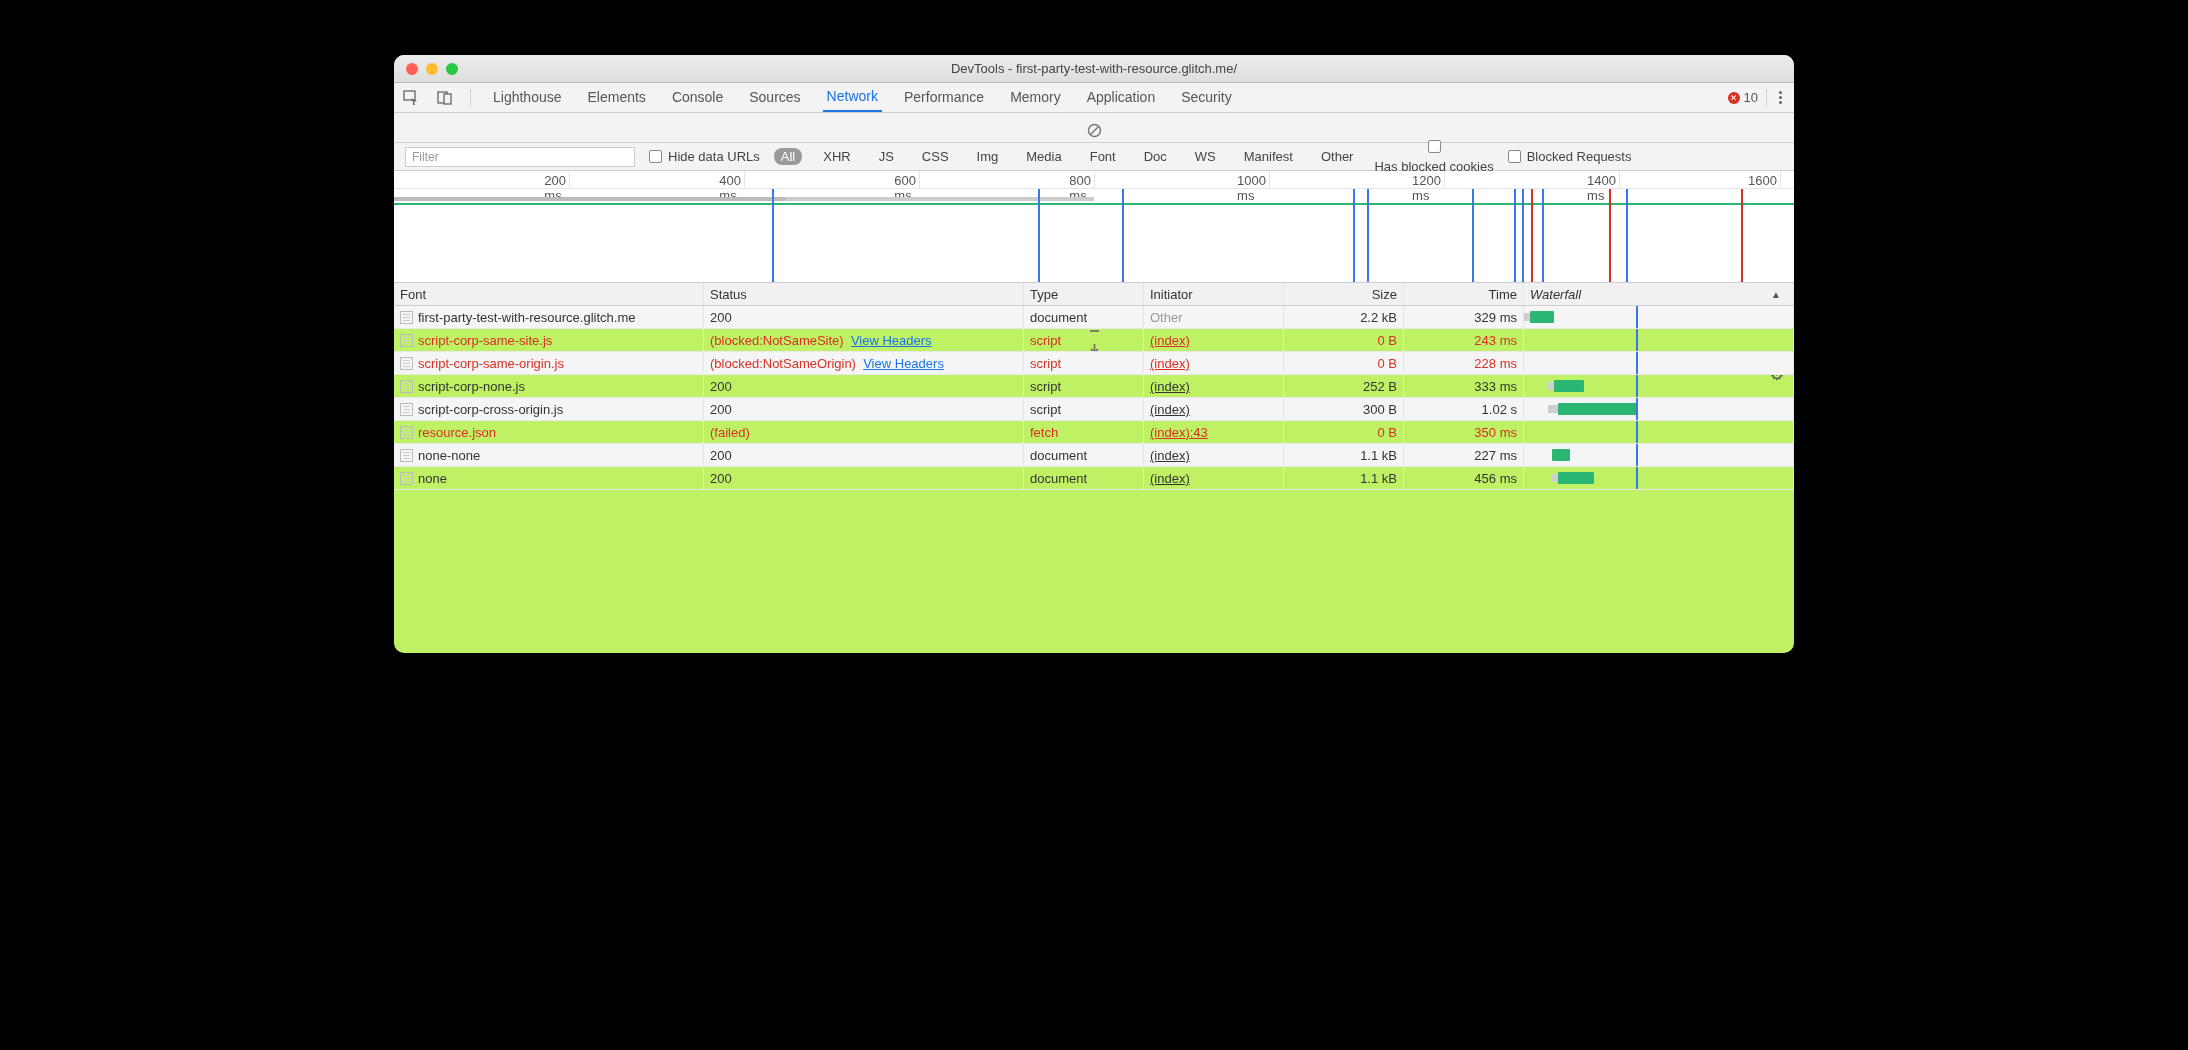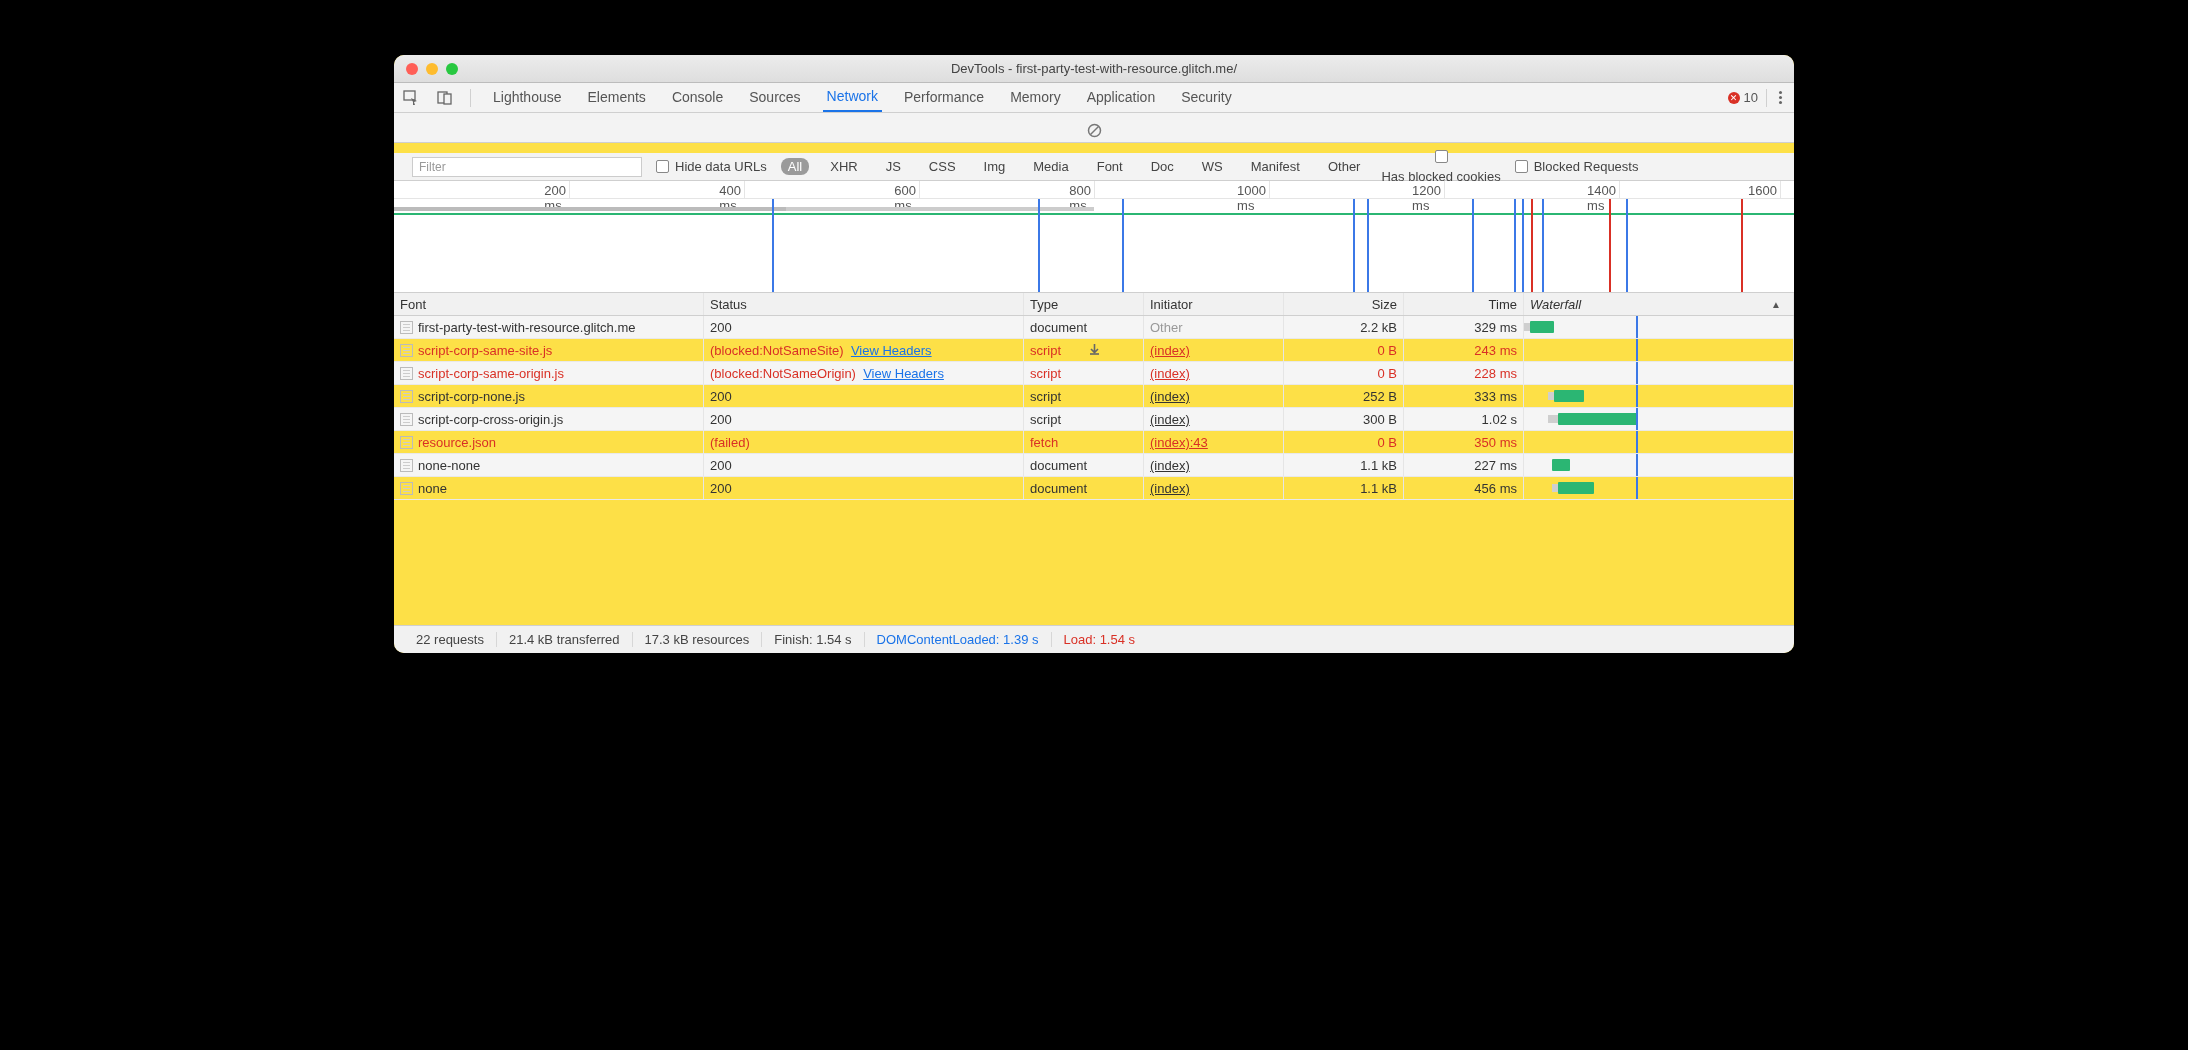--- a/index.html
+++ b/index.html
@@ -8,21 +8,21 @@
     font-family: -apple-system, BlinkMacSystemFont, "Segoe UI", Helvetica, Arial, sans-serif;
     font-size: 12px;
     width: 2188px;
     height: 1050px;
     padding: 55px 80px 0 80px;
   }
   .window {
     width: 1400px;
     height: 598px;
     margin: 0 auto;
-    background: #fde047;
+    background: #bef264;
     border-radius: 10px;
     box-shadow: 0 20px 60px rgba(0,0,0,0.5);
     overflow: hidden;
     display: flex;
     flex-direction: column;
     position: relative;
   }
   
   .titlebar {
     height: 28px;
@@ -84,25 +84,24 @@
   .toolbar .right{margin-left:auto;}
   .gear{font-size:16px;color:#555;}
 
   
   .filterbar {
     height: 28px;
     background: #f3f3f3;
     border-bottom: 1px solid #cfcfcf;
     display: flex;
     align-items: center;
-    padding: 0 18px;
+    padding: 0 11px;
     gap: 14px;
     font-size: 13px;
     color: #444;
-    margin-top: 10px;
   }
   .filter-input { width: 230px; height:20px; border:1px solid #ccc; background:#fff; padding:2px 6px; color:#999; font-size:12px; display:flex; align-items:center;}
   .type-chip { padding:1px 7px; border-radius:8px; cursor:pointer;}
   .type-chip.active { background:#9a9a9a; color:#fff; }
 
   
   .overview {
     height: 112px;
     background:#fff;
     border-bottom:1px solid #cfcfcf;
@@ -504,22 +503,14 @@
     <div class="gcell c-time">456 ms</div>
     <div class="gcell c-wf">
             <div class="wfwait" style="left:28px;width:6px;"></div>
             <div class="wfbar" style="left:34px;width:36px;"></div>
             <div class="wf-vline" style="left:112px;background:#3b78e7;"></div>
           </div>
         </div>
       </div>
   </div>
 
-  <div class="statusbar">
-    <div class="seg">22 requests</div>
-    <div class="seg">21.4 kB transferred</div>
-    <div class="seg">17.3 kB resources</div>
-    <div class="seg">Finish: 1.54 s</div>
-    <div class="seg dcl">DOMContentLoaded: 1.39 s</div>
-    <div class="seg ld">Load: 1.54 s</div>
-  </div>
 
 </div>
 
 </body></html>

